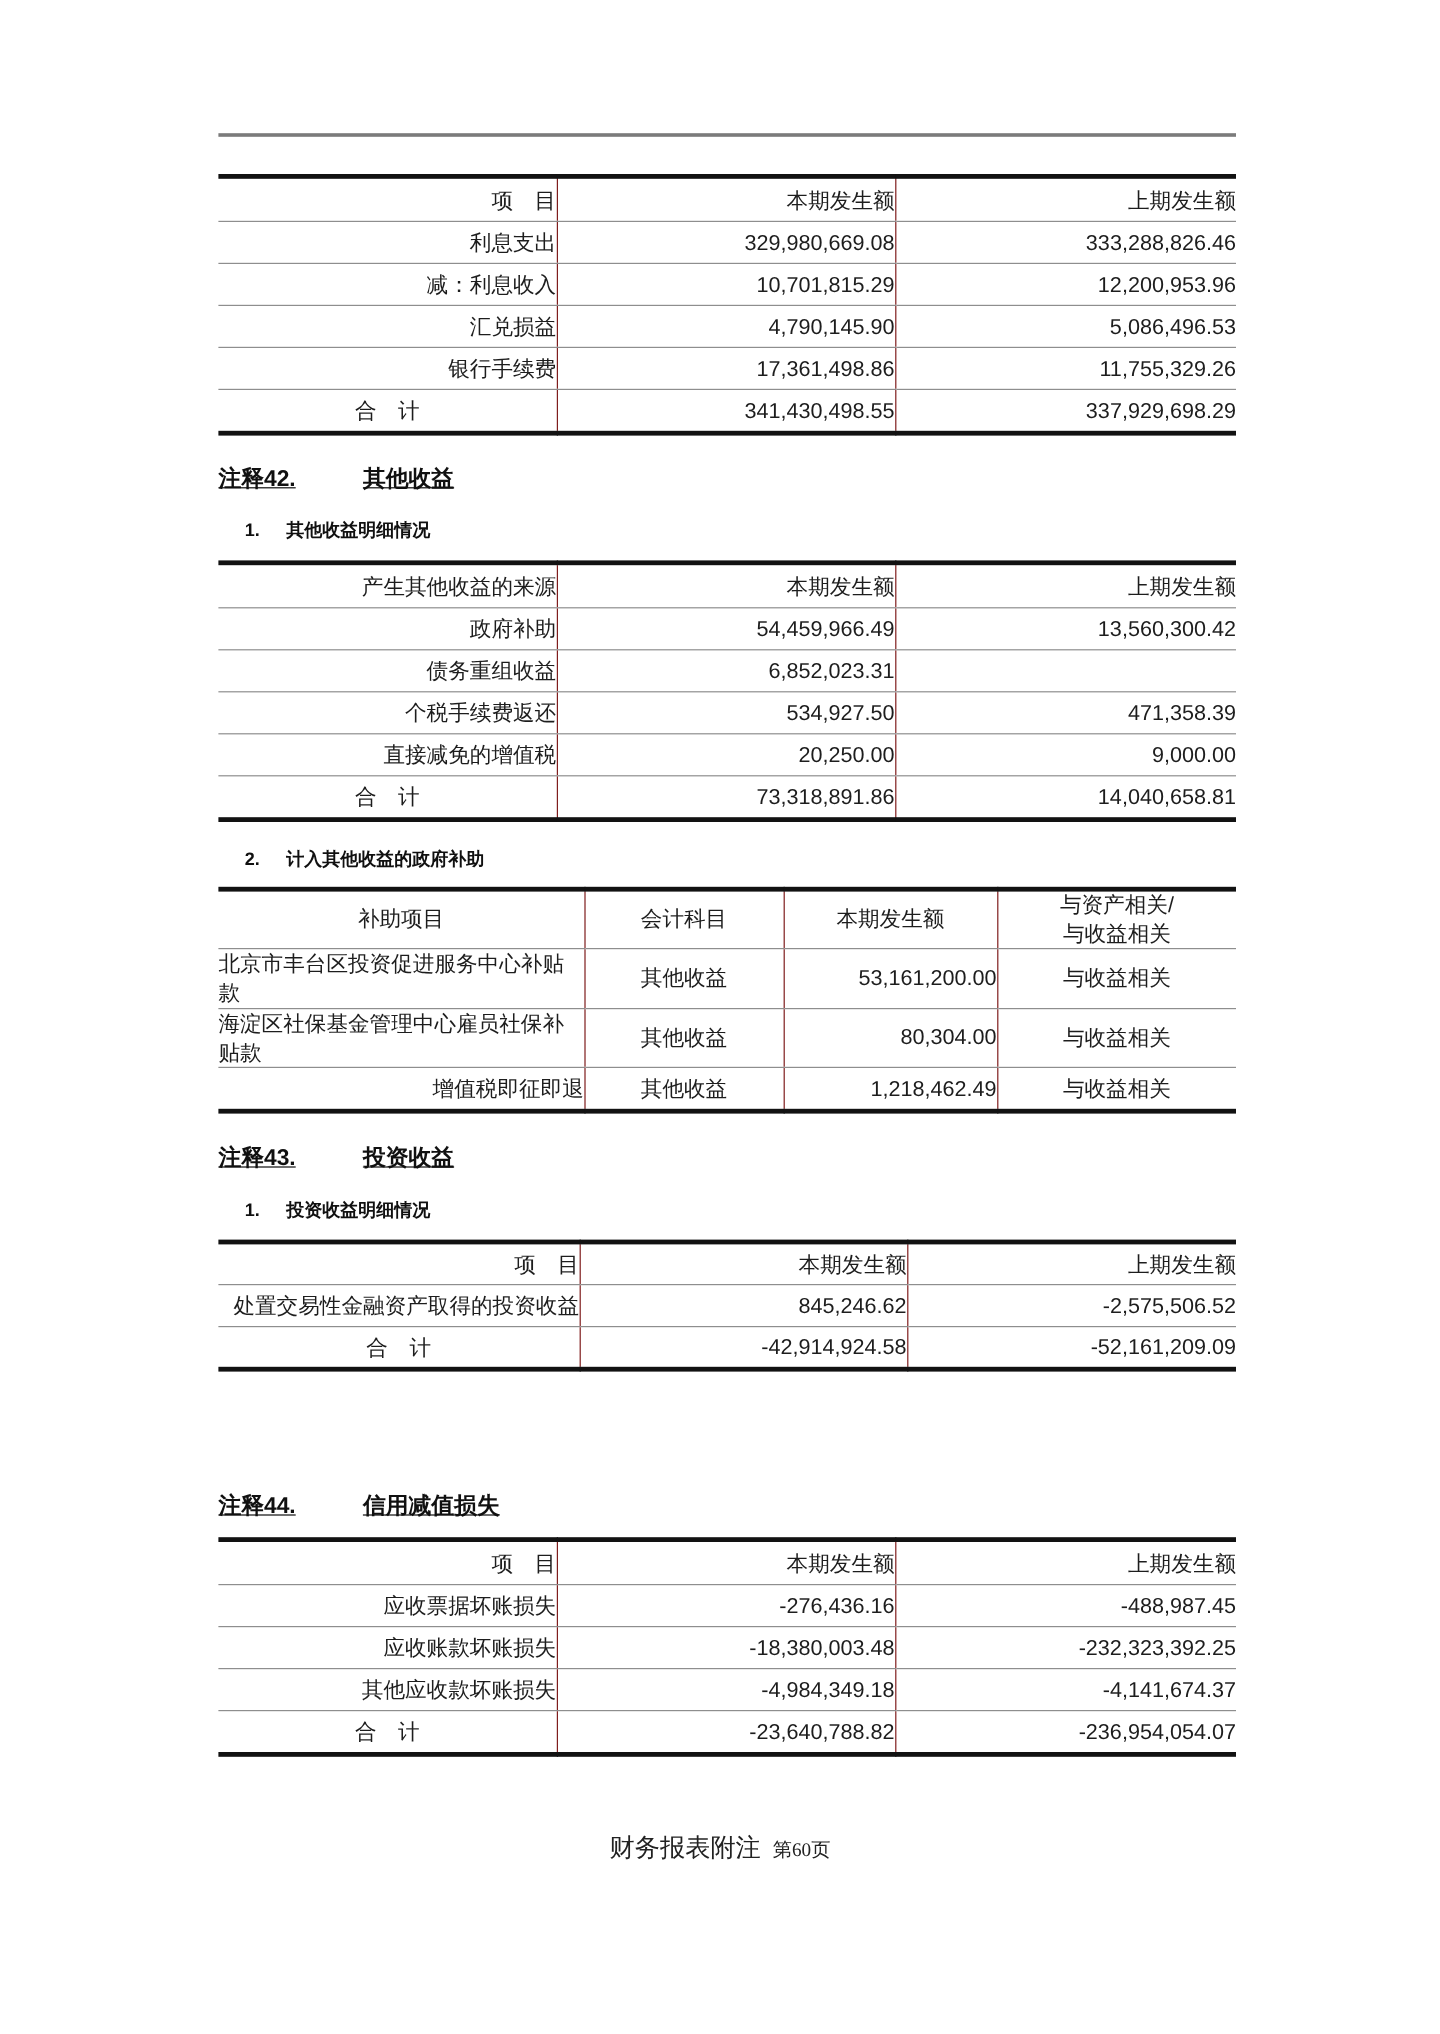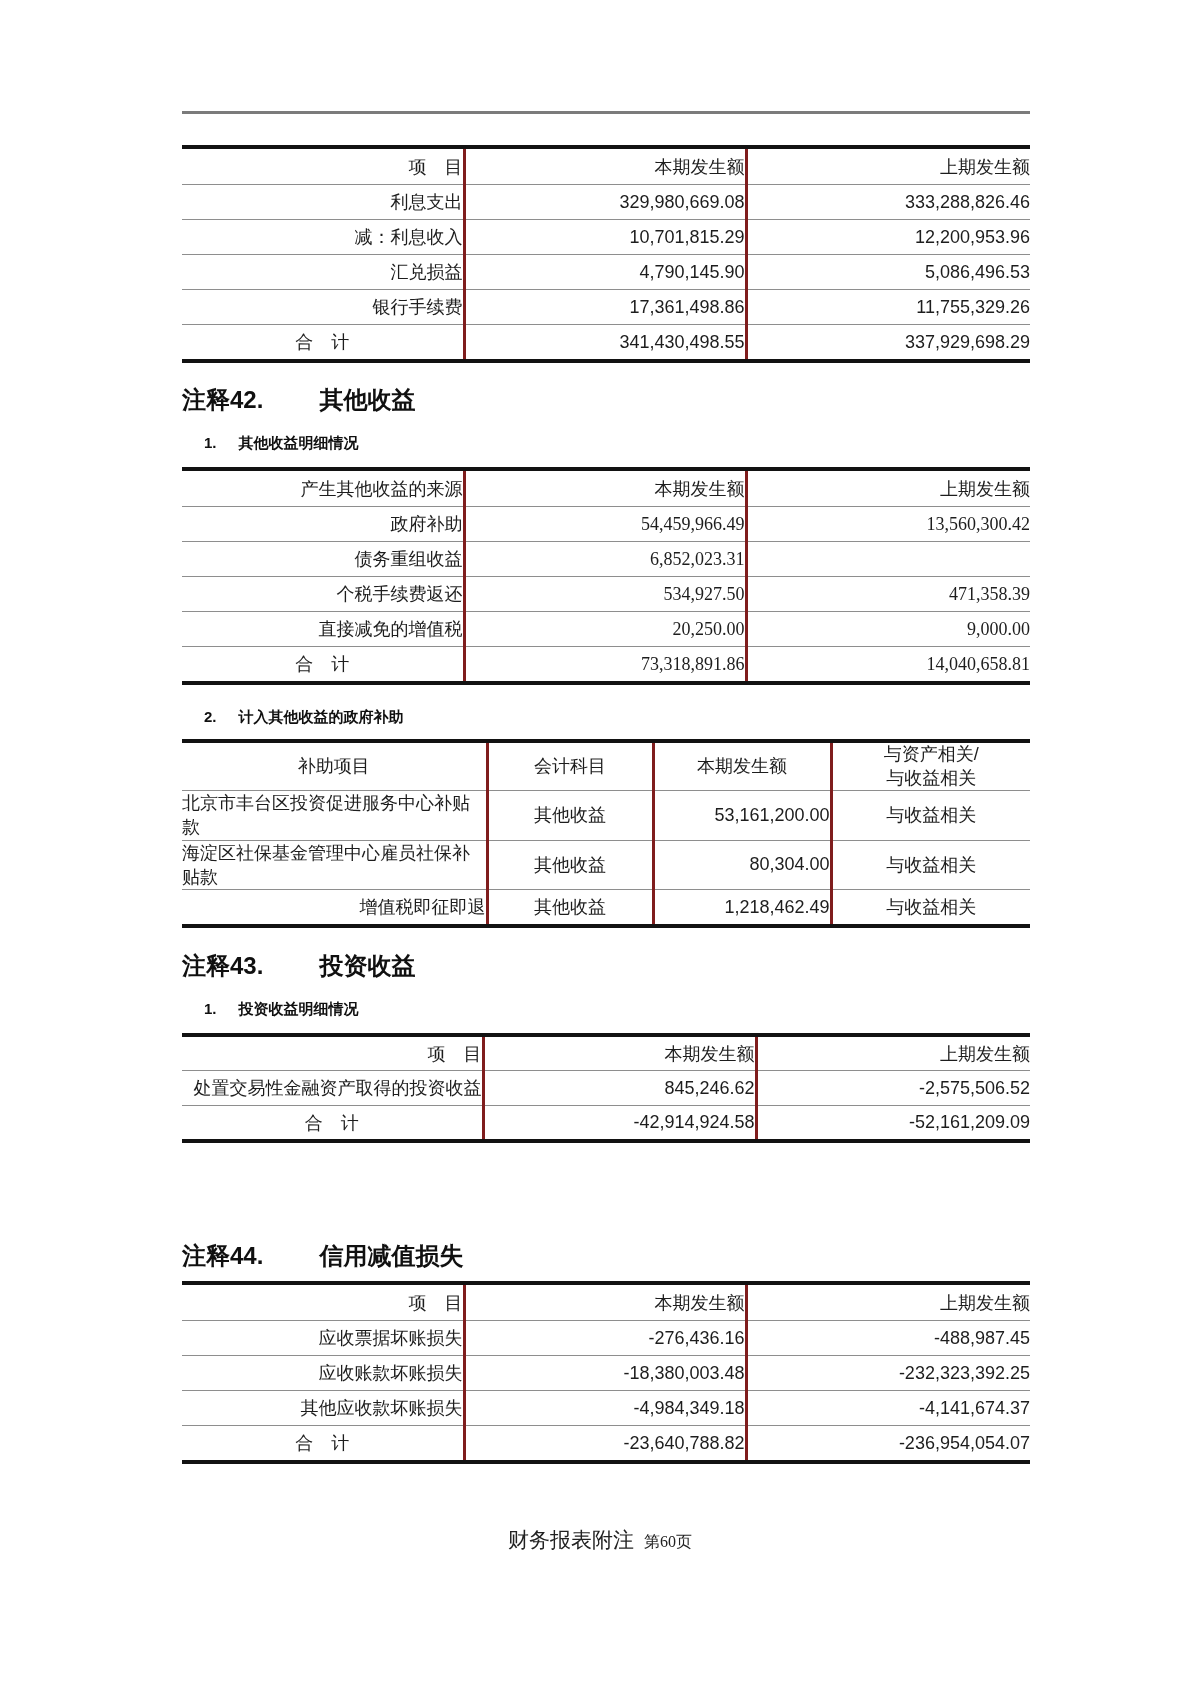--- a/index.html
+++ b/index.html
@@ -13,41 +13,41 @@
 
   table.fin{
     border-collapse:collapse;table-layout:fixed;width:848px;
     border-top:4px solid #121212;border-bottom:4px solid #121212;
   }
   table.fin td,table.fin th{
     font-weight:normal;font-size:18px;vertical-align:middle;
     border-bottom:1px solid #8e8e8e;padding:0;word-break:break-all;
   }
   table.fin tr:last-child td{border-bottom:none;}
-  table.fin .vline{border-left:3px solid #7f1d1d;}
+  table.fin .vline{border-left:1px solid #7f1d1d;}
   .hd{text-align:right;height:35px;}
   .hd2{text-align:center;height:47px;white-space:pre-line;line-height:1.3;}
   .lbl{text-align:right;padding-left:10px;height:34px;}
   .lblw{text-align:left;padding-left:9px;padding-right:6px;line-height:1.35;height:46px;}
   .num{text-align:right;padding-right:14px;font-size:17.5px;}
   .ctr{text-align:center;}
   .indent{padding-left:52px;}
   .r35{height:34px;}
   .r47{height:46px;}
   .r33{height:33px;}
 
-  .note-h{font-weight:bold;font-size:24px;color:#101010;line-height:26px;}
+  .note-h{font-weight:bold;font-size:19px;color:#101010;line-height:26px;text-decoration:underline;}
   .note-h .title-wide{margin-left:56px;}
   .sub-h{font-weight:bold;font-size:15px;color:#101010;line-height:24px;margin-left:22px;}
   .sub-h .title-sub{margin-left:22px;}
 
   .mt-t1{margin-top:31px;}
   .mt-n42{margin-top:24px;}
   .mt-s1{margin-top:18px;}
-  .mt-t2{margin-top:12px;font-family:Liberation Serif, serif;}
+  .mt-t2{margin-top:12px;}
   .mt-n42s2{margin-top:20px;}
   .mt-t3{margin-top:10px;}
   .mt-n43{margin-top:25px;}
   .mt-s2{margin-top:18px;}
   .mt-t4{margin-top:12px;}
   .mt-n44{margin-top:100px;}
   .mt-t5{margin-top:12px;}
 
   .page-footer{
     margin-top:62px;width:1200px;text-align:center;

